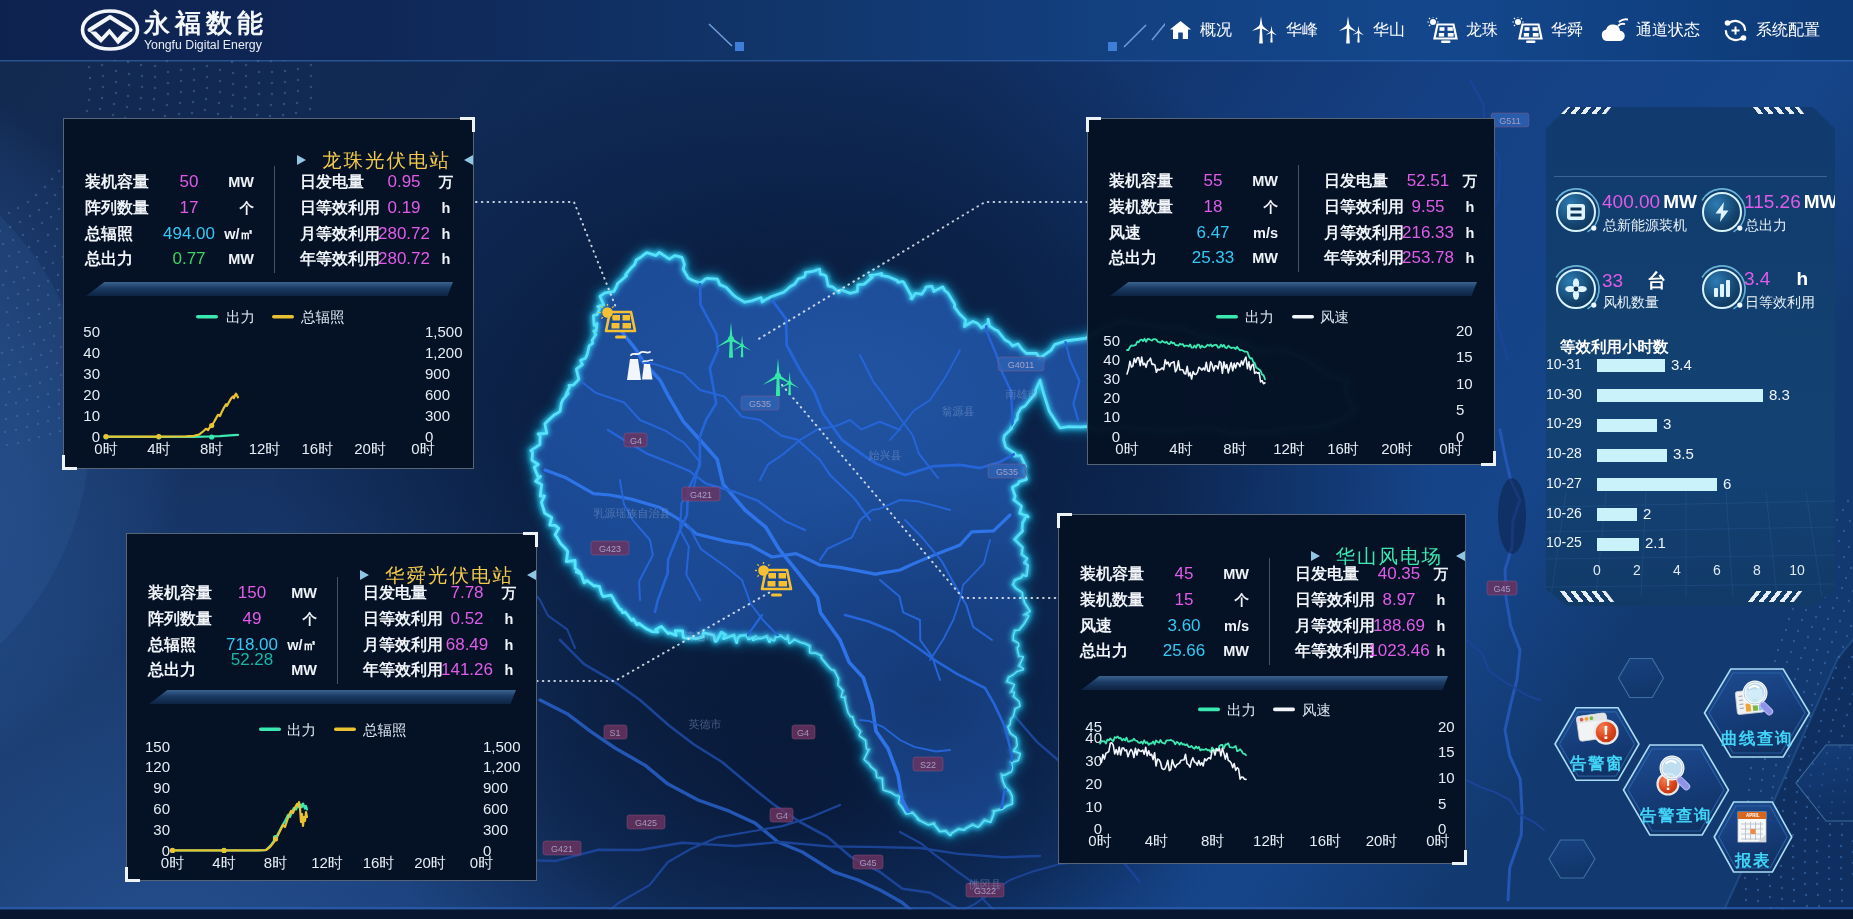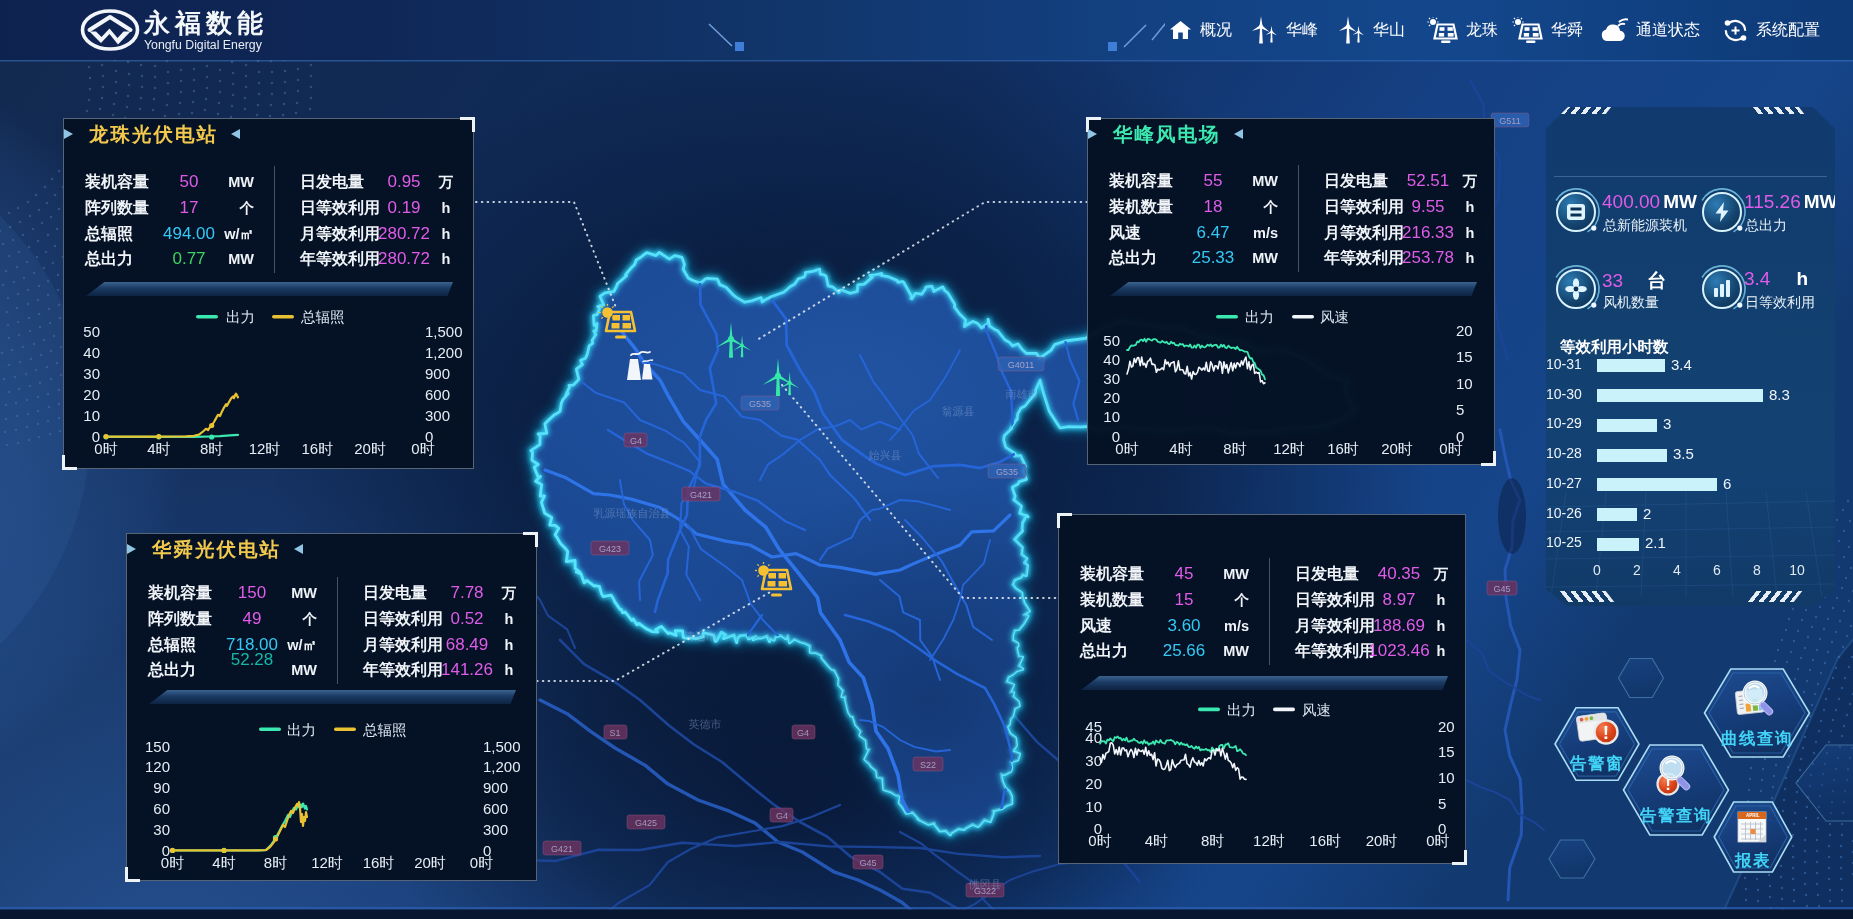--- a/index.html
+++ b/index.html
@@ -6,21 +6,21 @@
 #bg{position:absolute;left:0;top:0}
 #hdr{position:absolute;left:0;top:0;width:1853px;height:60px;background:linear-gradient(90deg,#0e2250 0%,#0f2757 20%,#113468 40%,#134182 62%,#13478c 78%,#0e3a76 100%)}
 #htitle{position:absolute;left:700px;top:10px;width:460px;text-align:center;font-size:33px;font-weight:bold;letter-spacing:5px;color:#eef2f7;text-shadow:0 3px 4px rgba(3,12,30,0.55);background:linear-gradient(180deg,#ffffff 20%,#dfe7ef 55%,#9fb4c8 100%);-webkit-background-clip:text;-webkit-text-fill-color:transparent}
 .nav{position:absolute;top:0;height:60px;display:flex;align-items:center;gap:8px;color:#fff;font-size:16px;white-space:nowrap}
 .pnl{position:absolute;background:rgba(5,17,36,0.975);border:1px solid rgba(155,170,190,0.55)}
 .pnl i.ctr,.pnl i.ctl,.pnl i.cbl,.pnl i.cbr{position:absolute;width:15px;height:15px;border:0 solid #eef3f8}
 .pnl i.ctr{top:-2px;right:-2px;border-top-width:3px;border-right-width:3px}
 .pnl i.ctl{top:-2px;left:-2px;border-top-width:3px;border-left-width:3px}
 .pnl i.cbl{bottom:-2px;left:-2px;border-bottom-width:3px;border-left-width:3px}
 .pnl i.cbr{bottom:-2px;right:-2px;border-bottom-width:3px;border-right-width:3px}
-.pt{position:absolute;top:2px;left:0;right:0;text-align:left;font-size:19.5px;font-weight:bold;letter-spacing:2px}
+.pt{position:absolute;top:28px;left:0;right:0;text-align:right;font-size:19.5px;font-weight:normal;letter-spacing:2px}
 .pt i{display:inline-block;width:0;height:0;border-top:5.5px solid transparent;border-bottom:5.5px solid transparent;vertical-align:2px}
 .pt i.tr{border-left:9px solid #8fc6e4;margin-right:16px}
 .pt i.tl{border-right:9px solid #8fc6e4;margin-left:13px}
 .lb{position:absolute;font-size:16px;font-weight:bold;color:#f0f4f9;line-height:20px}
 .vl{position:absolute;font-size:17px;line-height:22px;text-align:center}
 .un{position:absolute;font-size:14.5px;font-weight:bold;color:#f0f4f9;line-height:20px;text-align:right}
 .vdiv{position:absolute;left:210px;width:1px;height:107px;background:rgba(125,145,175,0.5)}
 .trap{position:absolute;left:22px;width:367px;height:14px;background:linear-gradient(180deg,#3a6390 0%,#1b3a64 45%,#0d2342 100%);clip-path:polygon(5% 0,100% 0,98.5% 100%,0% 100%)}
 .cht{position:absolute;left:0;top:0;pointer-events:none}
 #rp{position:absolute;left:1546px;top:107px;width:289px;height:499px;background:linear-gradient(180deg,#113a6e 0%,#12406f 45%,#134173 75%,#113a67 100%);clip-path:polygon(7.6% 0,92.4% 0,100% 4.4%,100% 96.8%,92.4% 100%,7.6% 100%,0 96.8%,0 4.4%)}
@@ -1562,21 +1562,20 @@
       <circle cx="94.8" cy="317.8" r="2.6" fill="#3be8b0"></circle>
       <circle cx="147.7" cy="318.0" r="2.6" fill="#3be8b0"></circle>
       <circle cx="42.0" cy="317.6" r="2.6" fill="#e8c232"></circle>
       <circle cx="94.8" cy="317.6" r="2.6" fill="#e8c232"></circle>
       <circle cx="147.7" cy="306.5" r="2.6" fill="#e8c232"></circle>
     </svg>
 </div>
 <div class="pnl" style="left:1087px;top:118px;width:408px;height:347px">
 <i class="ctl"></i>
     <i class="cbr"></i>
-<div class="pt" style="color:#3be8b0"><i class="tr"></i>华峰风电场<i class="tl"></i></div>
 <div class="lb" style="left:21px;top:52px">装机容量</div>
     <div class="vl" style="left:72px;top:51px;width:106px;color:#e05ce8">55</div>
     <div class="un" style="left:128px;top:52px;width:62px">MW</div>
     <div class="lb" style="left:21px;top:78px">装机数量</div>
     <div class="vl" style="left:72px;top:77px;width:106px;color:#e05ce8">18</div>
     <div class="un" style="left:128px;top:78px;width:62px">个</div>
     <div class="lb" style="left:21px;top:104px">风速</div>
     <div class="vl" style="left:72px;top:103px;width:106px;color:#35c8f5">6.47</div>
     <div class="un" style="left:128px;top:104px;width:62px">m/s</div>
     <div class="lb" style="left:21px;top:129px">总出力</div>
@@ -1683,20 +1682,21 @@
       <circle cx="97.0" cy="316.5" r="2.6" fill="#3be8b0"></circle>
       <circle cx="148.5" cy="303.5" r="2.6" fill="#3be8b0"></circle>
       <circle cx="45.5" cy="316.4" r="2.6" fill="#e8c232"></circle>
       <circle cx="97.0" cy="316.4" r="2.6" fill="#e8c232"></circle>
       <circle cx="148.5" cy="305.0" r="2.6" fill="#e8c232"></circle>
     </svg>
 </div>
 <div class="pnl" style="left:1058px;top:514px;width:408px;height:350px">
 <i class="ctl"></i>
     <i class="cbr"></i>
+<div class="pt" style="color:#3be8b0"><i class="tr"></i>华山风电场<i class="tl"></i></div>
 <div class="lb" style="left:21px;top:49px">装机容量</div>
     <div class="vl" style="left:72px;top:48px;width:106px;color:#e05ce8">45</div>
     <div class="un" style="left:128px;top:49px;width:62px">MW</div>
     <div class="lb" style="left:21px;top:75px">装机数量</div>
     <div class="vl" style="left:72px;top:74px;width:106px;color:#e05ce8">15</div>
     <div class="un" style="left:128px;top:75px;width:62px">个</div>
     <div class="lb" style="left:21px;top:101px">风速</div>
     <div class="vl" style="left:72px;top:100px;width:106px;color:#35c8f5">3.60</div>
     <div class="un" style="left:128px;top:101px;width:62px">m/s</div>
     <div class="lb" style="left:21px;top:126px">总出力</div>

